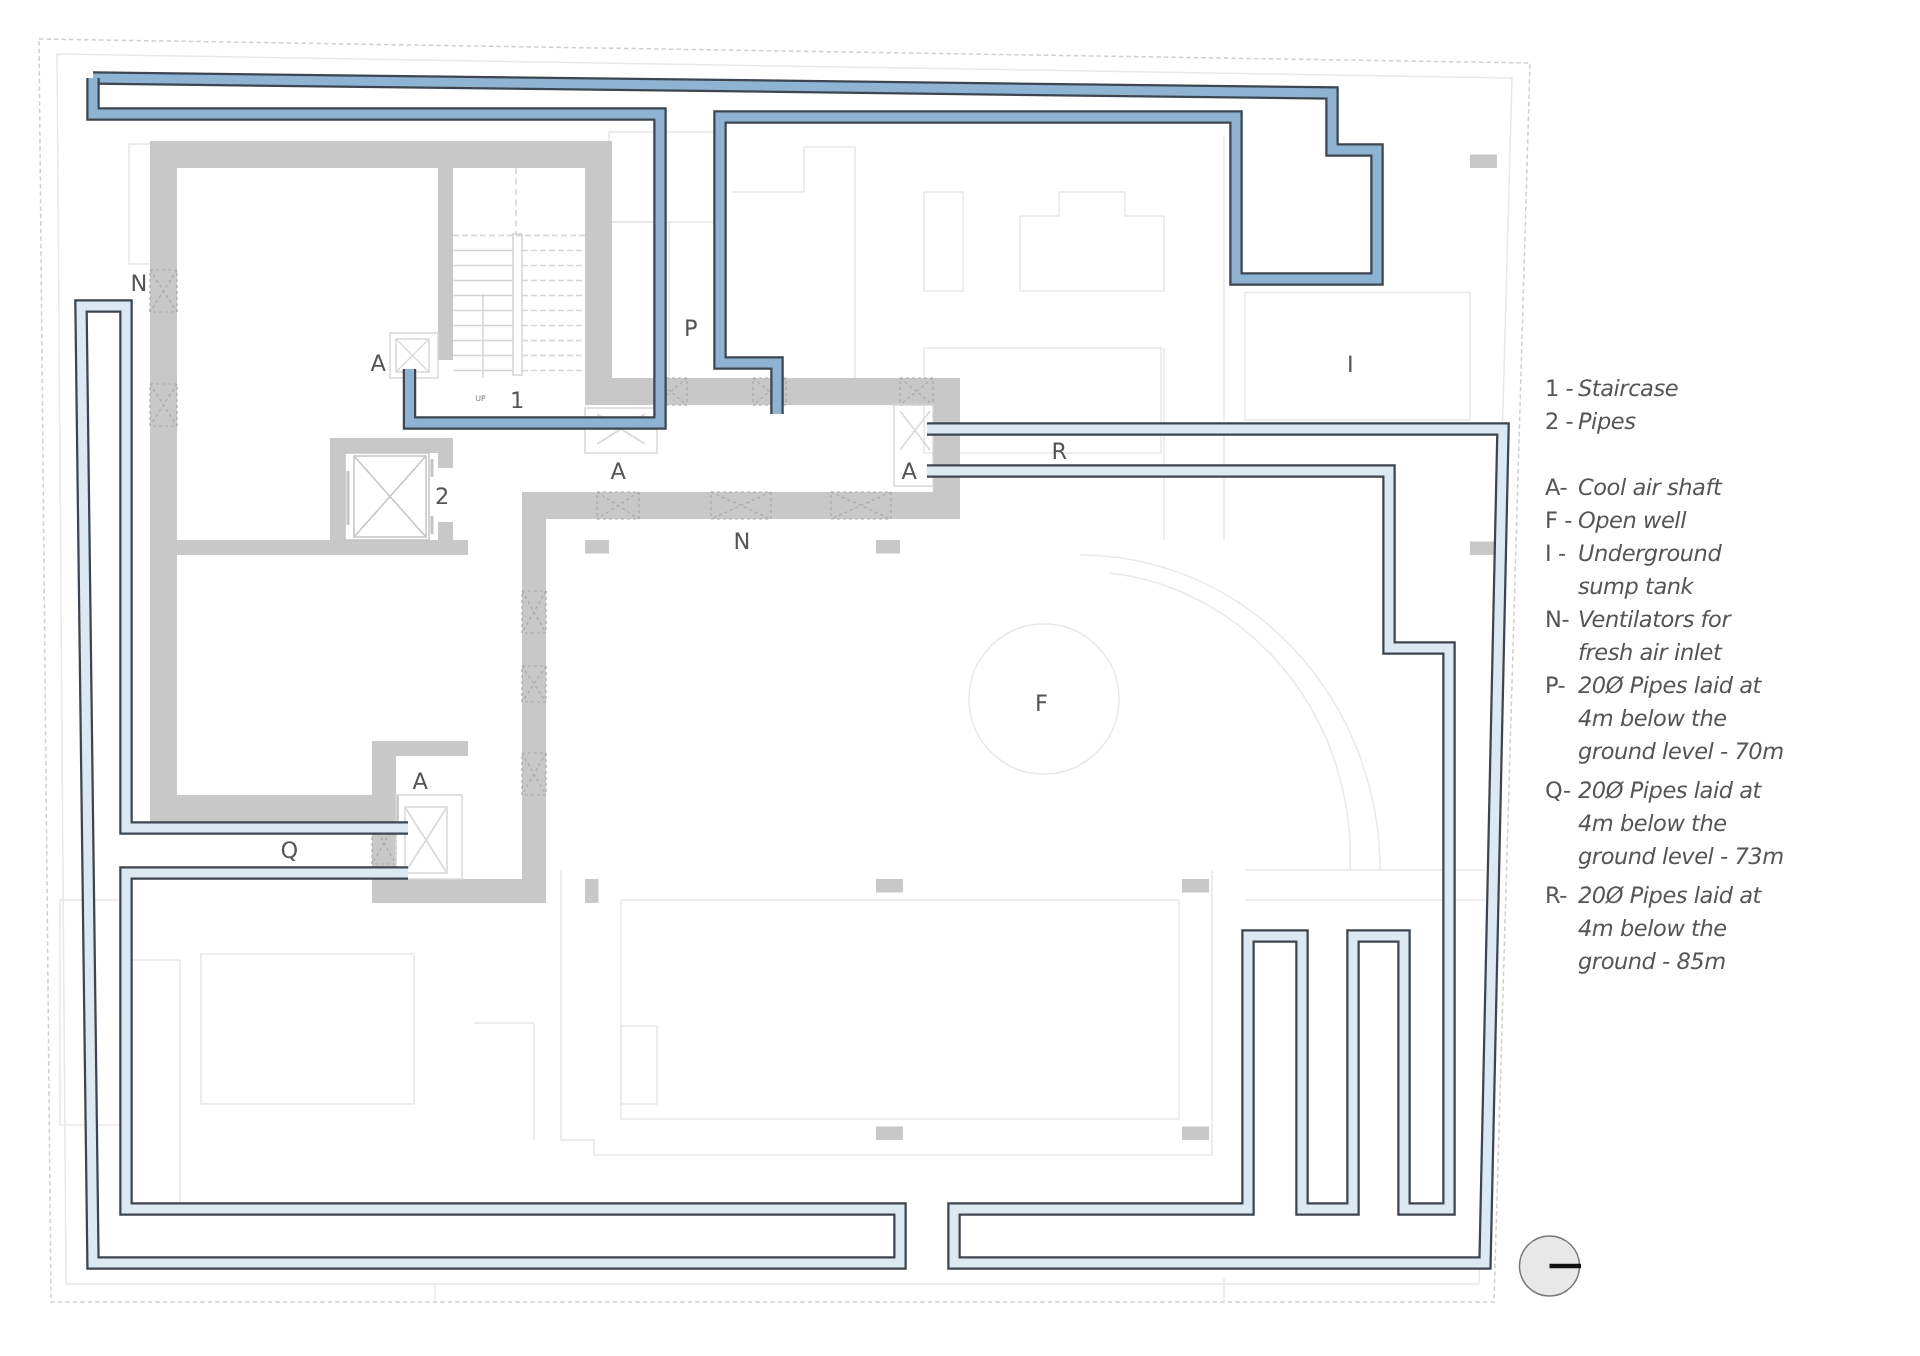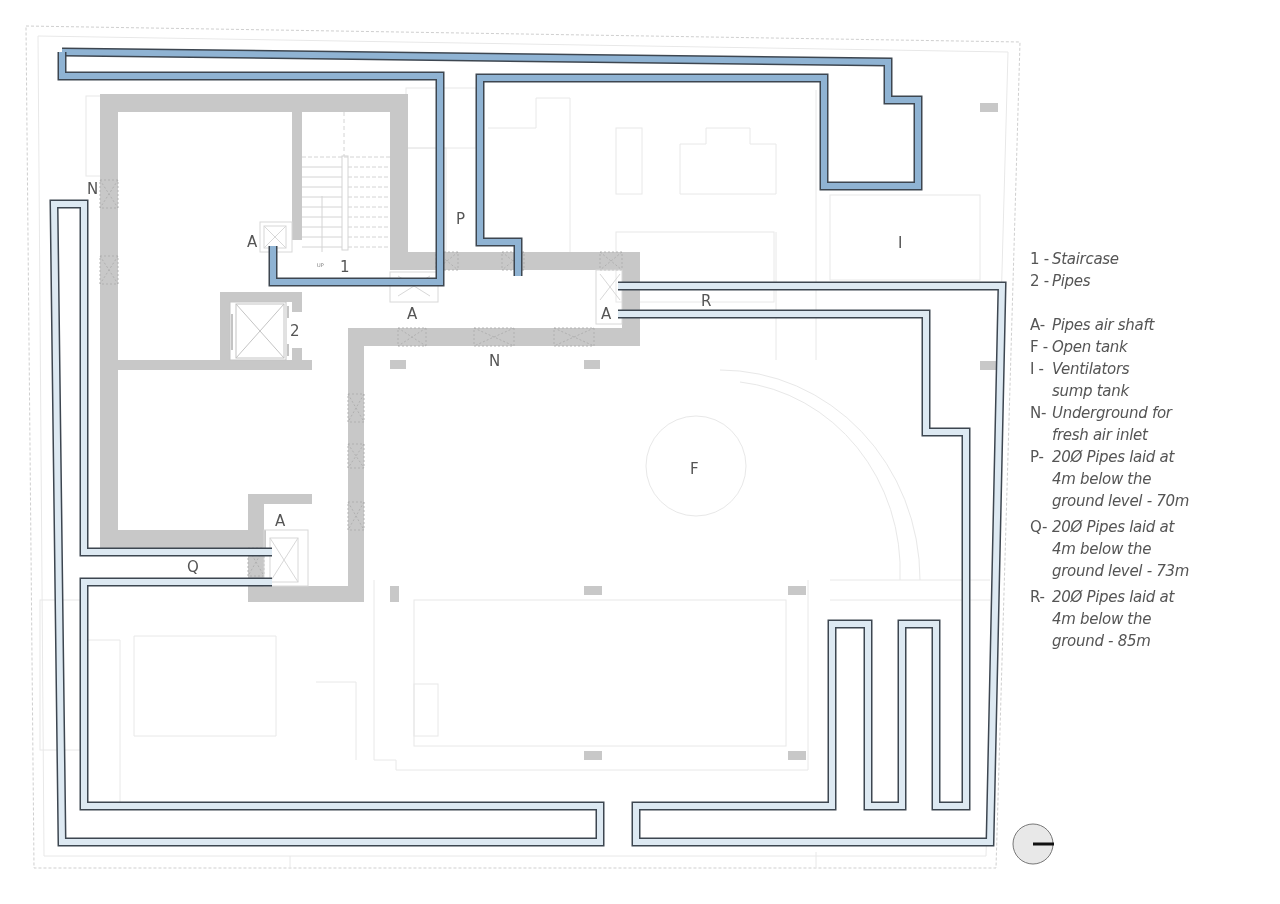--- a/index.html
+++ b/index.html
@@ -255,34 +255,34 @@
     <span class="leg-key">1 -</span>
     <span class="leg-text">Staircase</span>
   </div>
   <div class="leg-item">
     <span class="leg-key">2 -</span>
     <span class="leg-text">Pipes</span>
   </div>
   <div class="gap"></div>
   <div class="leg-item">
     <span class="leg-key">A-</span>
-    <span class="leg-text">Pipes air shaft</span>
+    <span class="leg-text">Cool air shaft</span>
   </div>
   <div class="leg-item">
     <span class="leg-key">F -</span>
-    <span class="leg-text">Open tank</span>
+    <span class="leg-text">Open well</span>
   </div>
   <div class="leg-item">
     <span class="leg-key">I -</span>
-    <span class="leg-text">Ventilators
+    <span class="leg-text">Underground
 sump tank</span>
   </div>
   <div class="leg-item">
     <span class="leg-key">N-</span>
-    <span class="leg-text">Underground for
+    <span class="leg-text">Ventilators for
 fresh air inlet</span>
   </div>
   <div class="leg-item">
     <span class="leg-key">P-</span>
     <span class="leg-text">20Ø Pipes laid at
 4m below the
 ground level - 70m</span>
   </div>
   <div class="gap-s"></div>
   <div class="leg-item">

